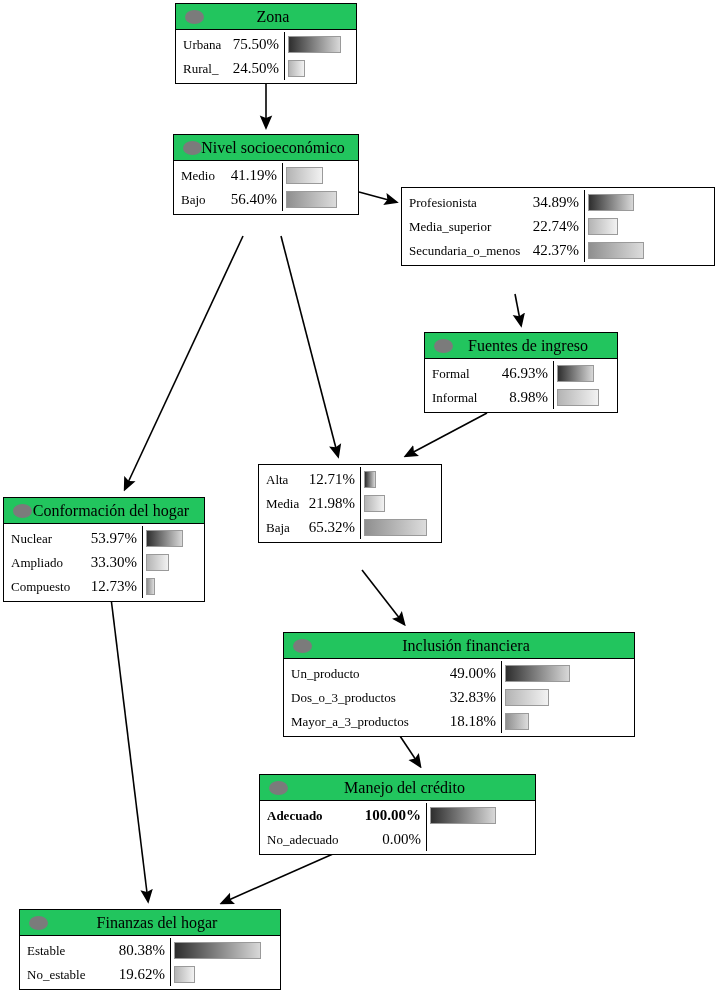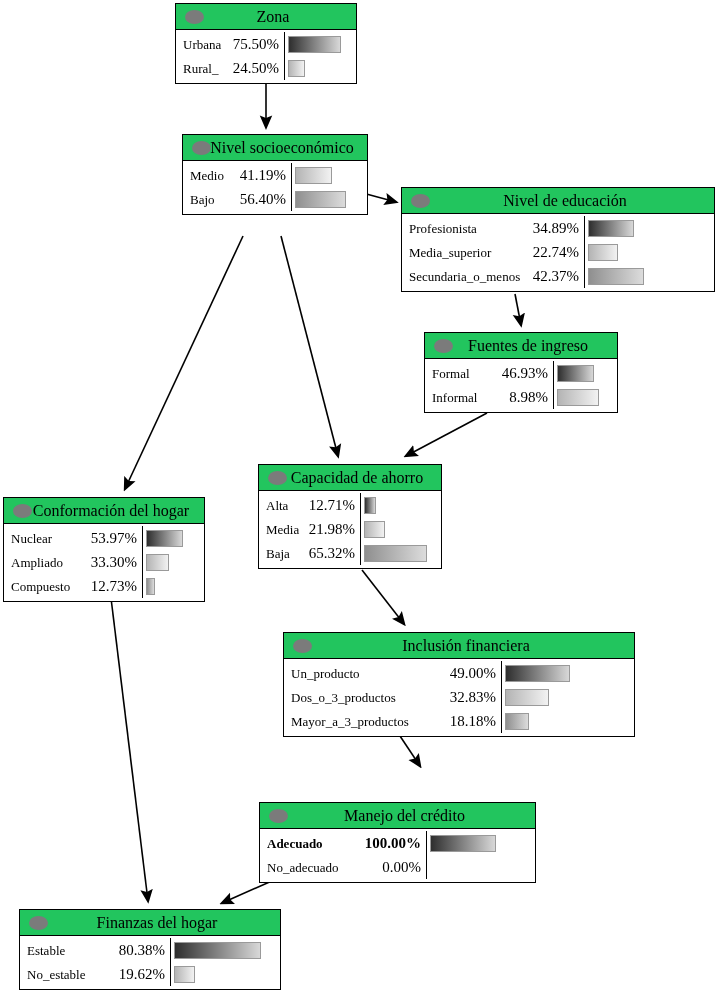--- a/index.html
+++ b/index.html
@@ -169,21 +169,21 @@
             <div style="display: flex; align-items: center; width: 108px; flex: 0 0 auto;">
               <span class="state-label">Rural_</span>
               <span class="state-pct">24.50%</span>
             </div>
             <div class="bar-cell" style="width: 72px;">
               <div class="bar light" style="width: 17px;"></div>
             </div>
           </div>
         </div>
       </div>
-      <div class="node" style="left: 182px; top: 134px; width: 186px;">
+      <div class="node" style="left: 173px; top: 134px; width: 186px;">
         <div class="node-header">
           <span class="node-dot"></span>
           <span class="node-title">Nivel socioeconómico</span>
         </div>
         <div class="node-body">
           <div class="state-row">
             <div style="display: flex; align-items: center; width: 108px; flex: 0 0 auto;">
               <span class="state-label">Medio</span>
               <span class="state-pct">41.19%</span>
             </div>
@@ -196,24 +196,20 @@
               <span class="state-label">Bajo</span>
               <span class="state-pct">56.40%</span>
             </div>
             <div class="bar-cell" style="width: 76px;">
               <div class="bar mid" style="width: 51px;"></div>
             </div>
           </div>
         </div>
       </div>
       <div class="node" style="left: 401px; top: 187px; width: 314px;">
-        <div class="node-header">
-          <span class="node-dot"></span>
-          <span class="node-title">Nivel de educación</span>
-        </div>
         <div class="node-body">
           <div class="state-row">
             <div style="display: flex; align-items: flex-start; width: 182px; flex: 0 0 auto;">
               <span class="state-label">Profesionista</span>
               <span class="state-pct">34.89%</span>
             </div>
             <div class="bar-cell" style="width: 130px;">
               <div class="bar" style="width: 46px;"></div>
             </div>
           </div>
@@ -257,24 +253,20 @@
               <span class="state-label">Informal</span>
               <span class="state-pct">8.98%</span>
             </div>
             <div class="bar-cell" style="width: 64px;">
               <div class="bar light" style="width: 42px;"></div>
             </div>
           </div>
         </div>
       </div>
       <div class="node" style="left: 258px; top: 464px; width: 184px;">
-        <div class="node-header">
-          <span class="node-dot"></span>
-          <span class="node-title">Capacidad de ahorro</span>
-        </div>
         <div class="node-body">
           <div class="state-row">
             <div style="display: flex; align-items: center; width: 101px; flex: 0 0 auto;">
               <span class="state-label">Alta</span>
               <span class="state-pct">12.71%</span>
             </div>
             <div class="bar-cell" style="width: 81px;">
               <div class="bar" style="width: 12px;"></div>
             </div>
           </div>
@@ -361,21 +353,21 @@
             <div style="display: flex; align-items: center; width: 217px; flex: 0 0 auto;">
               <span class="state-label">Mayor_a_3_productos</span>
               <span class="state-pct">18.18%</span>
             </div>
             <div class="bar-cell" style="width: 134px;">
               <div class="bar mid" style="width: 24px;"></div>
             </div>
           </div>
         </div>
       </div>
-      <div class="node" style="left: 259px; top: 774px; width: 277px; margin-top: 28px;">
+      <div class="node" style="left: 259px; top: 774px; width: 277px;">
         <div class="node-header">
           <span class="node-dot"></span>
           <span class="node-title">Manejo del crédito</span>
         </div>
         <div class="node-body">
           <div class="state-row bold">
             <div style="display: flex; align-items: flex-end; width: 166px; flex: 0 0 auto; gap: 8px;">
               <span class="state-label">Adecuado</span>
               <span class="state-pct">100.00%</span>
             </div>

